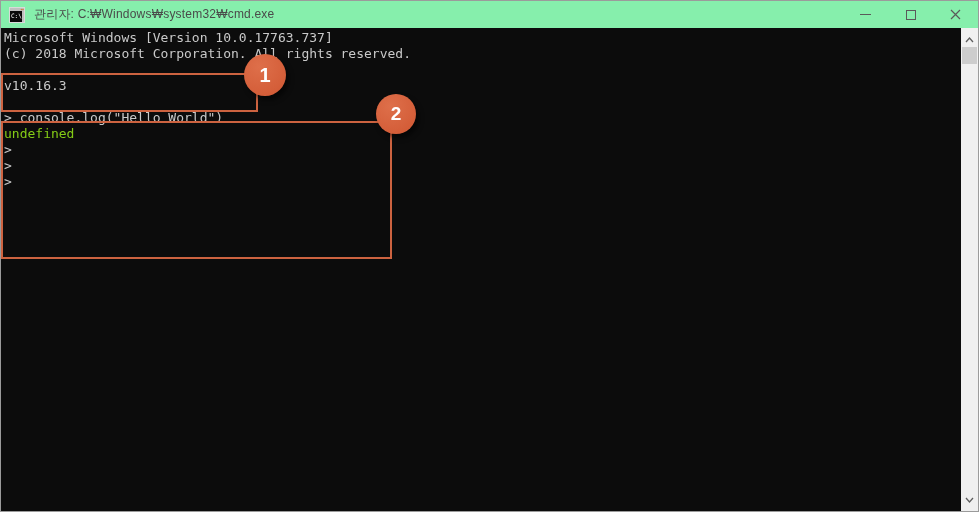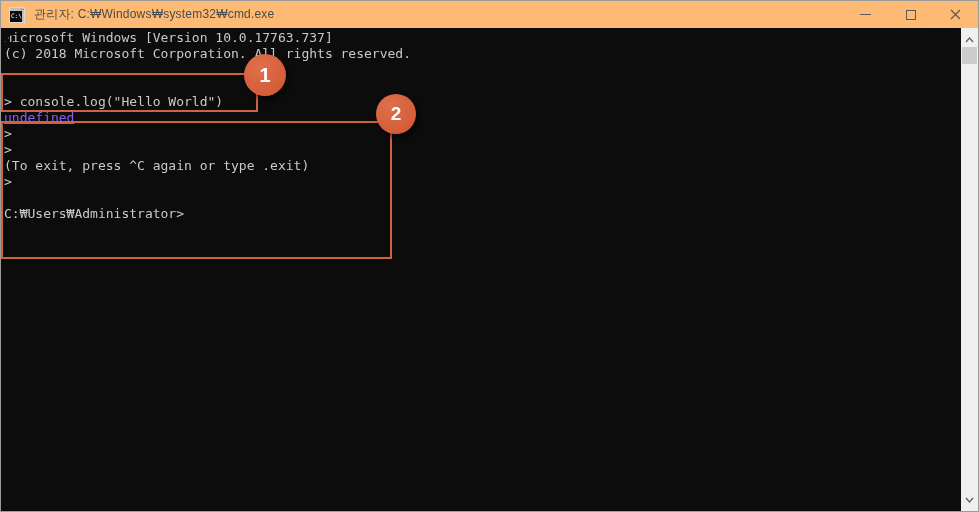--- a/index.html
+++ b/index.html
@@ -4,45 +4,45 @@
 <style>
   * { margin:0; padding:0; box-sizing:border-box; }
   html,body { width:979px; height:512px; background:#e8e8e8; font-family:"Liberation Sans", sans-serif; }
   .window {
     position:relative; width:979px; height:512px;
     border:1px solid #9b9b9b; background:#0c0c0c;
     display:flex; flex-direction:column; overflow:hidden;
   }
   
   .titlebar {
-    height:27px; background:#fdba74; display:flex; align-items:center;
+    height:27px; background:#86efac; display:flex; align-items:center;
     flex:0 0 27px; user-select:none;
   }
   .app-icon { margin-left:8px; width:16px; height:16px; display:inline-block; }
   .title {
     margin-left:9px; font-size:12px; color:#4a4a4a; letter-spacing:0.2px;
     white-space:nowrap; flex:1 1 auto;
   }
   .controls { display:flex; height:100%; }
   .ctrl {
     width:45px; height:100%; display:flex; align-items:center; justify-content:center;
     cursor:default;
   }
   .min-glyph { width:11px; height:1px; background:#5a5a5a; display:block; }
   .max-glyph { width:10px; height:10px; border:1px solid #5a5a5a; display:block; }
   
   .body { flex:1 1 auto; display:flex; min-height:0; }
   .console {
     position:relative; flex:1 1 auto; background:#0c0c0c;
     padding:2px 17px 0 3px; overflow:hidden;
     font-family:"DejaVu Sans Mono","Liberation Mono",monospace;
-    font-size:13px; line-height:16px; color:#c9c9c9;border-radius:29px;
+    font-size:13px; line-height:16px; color:#c9c9c9;
   }
   .tline { height:16px; white-space:pre; }
-  .tline.dim { color:#8b5cf6;text-decoration:underline; }
+  .tline.dim { color:#84cc16; }
   
   .anno-box { position:absolute; border:2px solid #cd6340; pointer-events:none; }
   .box1 { left:0; top:45px; width:257px; height:39px; }
   .box2 { left:0; top:93px; width:391px; height:138px; }
   .badge {
     position:absolute; border-radius:50%;
     background:radial-gradient(circle at 36% 30%, #de6f4a, #d05732);
     color:#ffffff; font-family:"Liberation Sans",sans-serif; font-weight:bold;
     display:flex; align-items:center; justify-content:center;
     box-shadow:3px 4px 5px rgba(0,0,0,0.55);
@@ -97,29 +97,28 @@
       </div>
     </div>
   </div>
 
   <div class="body">
 
     <div class="console">
       <div class="tline">Microsoft Windows [Version 10.0.17763.737]</div>
       <div class="tline">(c) 2018 Microsoft Corporation. All rights reserved.</div>
       <div class="tline"></div>
+      <div class="tline">v10.16.3</div>
       <div class="tline"></div>
       <div class="tline">&gt; console.log("Hello World")</div>
       <div class="tline dim">undefined</div>
       <div class="tline">&gt;</div>
       <div class="tline">&gt;</div>
-      <div class="tline">(To exit, press ^C again or type .exit)</div>
       <div class="tline">&gt;</div>
       <div class="tline"></div>
-      <div class="tline">C:₩Users₩Administrator&gt;</div>
 
       <div class="anno-box box1"></div>
       <div class="anno-box box2"></div>
       <div class="badge badge1">1</div>
       <div class="badge badge2">2</div>
     </div>
 
     <div class="scrollbar">
       <div class="sb-arrow up">
         <span>

